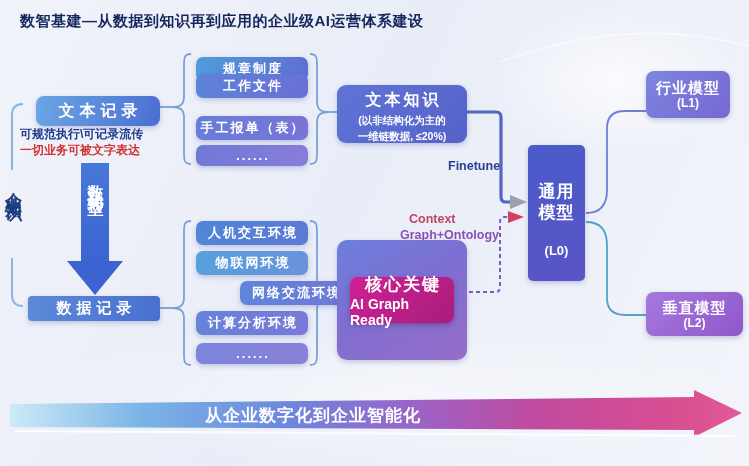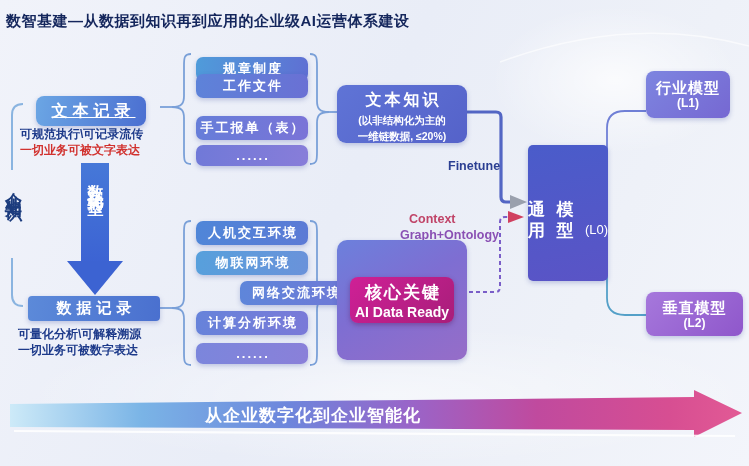--- a/index.html
+++ b/index.html
@@ -8,26 +8,26 @@
   .canvas {
     position:relative; width:749px; height:466px;
     background:linear-gradient(115deg,#f1f3fa 0%,#e9edf7 45%,#eef1f8 75%,#f3f5fb 100%);
     overflow:hidden;
   }
   .bg-glow { position:absolute; pointer-events:none; }
   .glow1 { left:490px; top:5px; width:250px; height:150px;
     background:radial-gradient(ellipse at center, rgba(255,255,255,.75) 0%, rgba(255,255,255,0) 70%); }
   .glow2 { left:40px; top:330px; width:700px; height:130px;
     background:radial-gradient(ellipse at center, rgba(255,255,255,.5) 0%, rgba(255,255,255,0) 75%); }
-  .page-title { position:absolute; left:6px; top:12px; font-size:15px; font-weight:bold; color:#14265c; letter-spacing:.5px; }
+  .page-title { position:absolute; left:20px; top:12px; font-size:15px; font-weight:bold; color:#14265c; letter-spacing:.5px; }
   .node { position:absolute; display:flex; align-items:center; justify-content:center;
     color:#fff; font-weight:bold; box-shadow:0 2px 5px rgba(60,80,160,.28); }
   
-  .txt-record { left:36px; top:96px; width:110px; height:30px; border-radius:8px;
-    background:linear-gradient(100deg,#6ba6e4,#4b6fd1); font-size:16px; letter-spacing:5px; text-indent:5px;text-decoration:underline; }
+  .txt-record { left:36px; top:96px; width:124px; height:30px; border-radius:8px;
+    background:linear-gradient(100deg,#6ba6e4,#4b6fd1); font-size:16px; letter-spacing:5px; text-indent:5px; }
   .data-record { left:28px; top:296px; width:132px; height:25px; border-radius:4px;
     background:linear-gradient(100deg,#5c8ad9,#4a70cf); font-size:15px; letter-spacing:5px; text-indent:5px; }
   .note-block { position:absolute; width:160px; text-align:left; font-size:12px; font-weight:bold; line-height:16px; }
   .note-navy { color:#1d3a8a; }
   .note-red { color:#d1322f; }
   .notes1 { left:20px; top:126px; }
   .notes2 { left:18px; top:326px; }
   .ent-knowledge { position:absolute; left:2px; top:178px; writing-mode:vertical-rl;
     font-size:17px; font-weight:bold; color:#1c3c7e; letter-spacing:4px; }
   
@@ -56,24 +56,24 @@
   .tk-sub { font-size:10.5px; font-weight:bold; line-height:13px; text-align:center; }
   
   .core-box { left:337px; top:240px; width:130px; height:120px; border-radius:10px;
     background:linear-gradient(150deg,#6c80dc 0%,#7e6ed2 45%,#966dc8 100%); }
   .core-pill { position:absolute; left:13px; top:37px; width:104px; height:46px; border-radius:8px;
     background:linear-gradient(135deg,#cf2096,#a81e7a); display:flex; flex-direction:column;
     align-items:center; justify-content:center; box-shadow:0 2px 5px rgba(90,20,90,.4); }
   .core-title { font-size:17px; letter-spacing:2px; text-indent:2px; }
   .core-sub { font-size:14px; }
   
-  .model-l0 { left:528px; top:145px; width:80px; height:136px; border-radius:5px;
-    background:linear-gradient(170deg,#4a5cca,#5a54c6); flex-direction:row; padding-top:13px; }
+  .model-l0 { left:528px; top:145px; width:57px; height:136px; border-radius:5px;
+    background:linear-gradient(170deg,#4a5cca,#5a54c6); flex-direction:column; padding-top:13px; }
   .l0-line { font-size:17px; line-height:21px; letter-spacing:1px; }
-  .lvl { font-size:13px; font-weight:normal; margin-top:20px; }
+  .lvl { font-size:13px; font-weight:bold; margin-top:20px; }
   .model-l1 { left:646px; top:71px; width:84px; height:47px; border-radius:8px;
     background:linear-gradient(135deg,#7d85e0,#7668d2); flex-direction:column; }
   .model-l2 { left:646px; top:292px; width:97px; height:44px; border-radius:8px;
     background:linear-gradient(135deg,#a678dc,#8f57cb); flex-direction:column; }
   .m-label { font-size:15px; letter-spacing:1px; line-height:17px; }
   .m-lvl { font-size:12px; font-weight:bold; line-height:14px; }
   
   .finetune-label { position:absolute; left:448px; top:159px; font-size:12.5px; font-weight:600; color:#2b3f92; }
   .context-label { position:absolute; left:400px; top:211px; font-size:12.5px; font-weight:bold; line-height:16px; }
   .ctx1 { color:#c04468; margin-left:9px; }
@@ -142,24 +142,20 @@
     <div class="note-red">一切业务可被文字表达</div>
   </div>
 
   <div class="tf-arrow">
     <div class="tf-shaft"></div>
     <div class="tf-head"></div>
     <div class="tf-label">数字化转型</div>
   </div>
 
   <div class="node data-record">数据记录</div>
-  <div class="note-block notes2">
-    <div class="note-navy">可量化分析\可解释溯源</div>
-    <div class="note-navy">一切业务可被数字表达</div>
-  </div>
 
   <div class="node src-box tsrc0">规章制度</div>
   <div class="node src-box tsrc1">工作文件</div>
   <div class="node src-box tsrc2">手工报单（表）</div>
   <div class="node src-box tsrc3">......</div>
 
   <div class="node src-box dsrc0">人机交互环境</div>
   <div class="node src-box dsrc1">物联网环境</div>
   <div class="node src-box dsrc2">网络交流环境</div>
   <div class="node src-box dsrc3">计算分析环境</div>
@@ -173,21 +169,21 @@
 
   <div class="finetune-label">Finetune</div>
   <div class="context-label">
     <div class="ctx1">Context</div>
     <div class="ctx2">Graph+Ontology</div>
   </div>
 
   <div class="node core-box">
     <div class="core-pill">
       <div class="core-title">核心关键</div>
-      <div class="core-sub">AI Data Ready</div>
+      <div class="core-sub">AI Graph Ready</div>
     </div>
   </div>
 
   <div class="node model-l0">
     <div class="l0-line">通用</div>
     <div class="l0-line">模型</div>
     <div class="lvl">(L0)</div>
   </div>
   <div class="node model-l1">
     <div class="m-label">行业模型</div>

